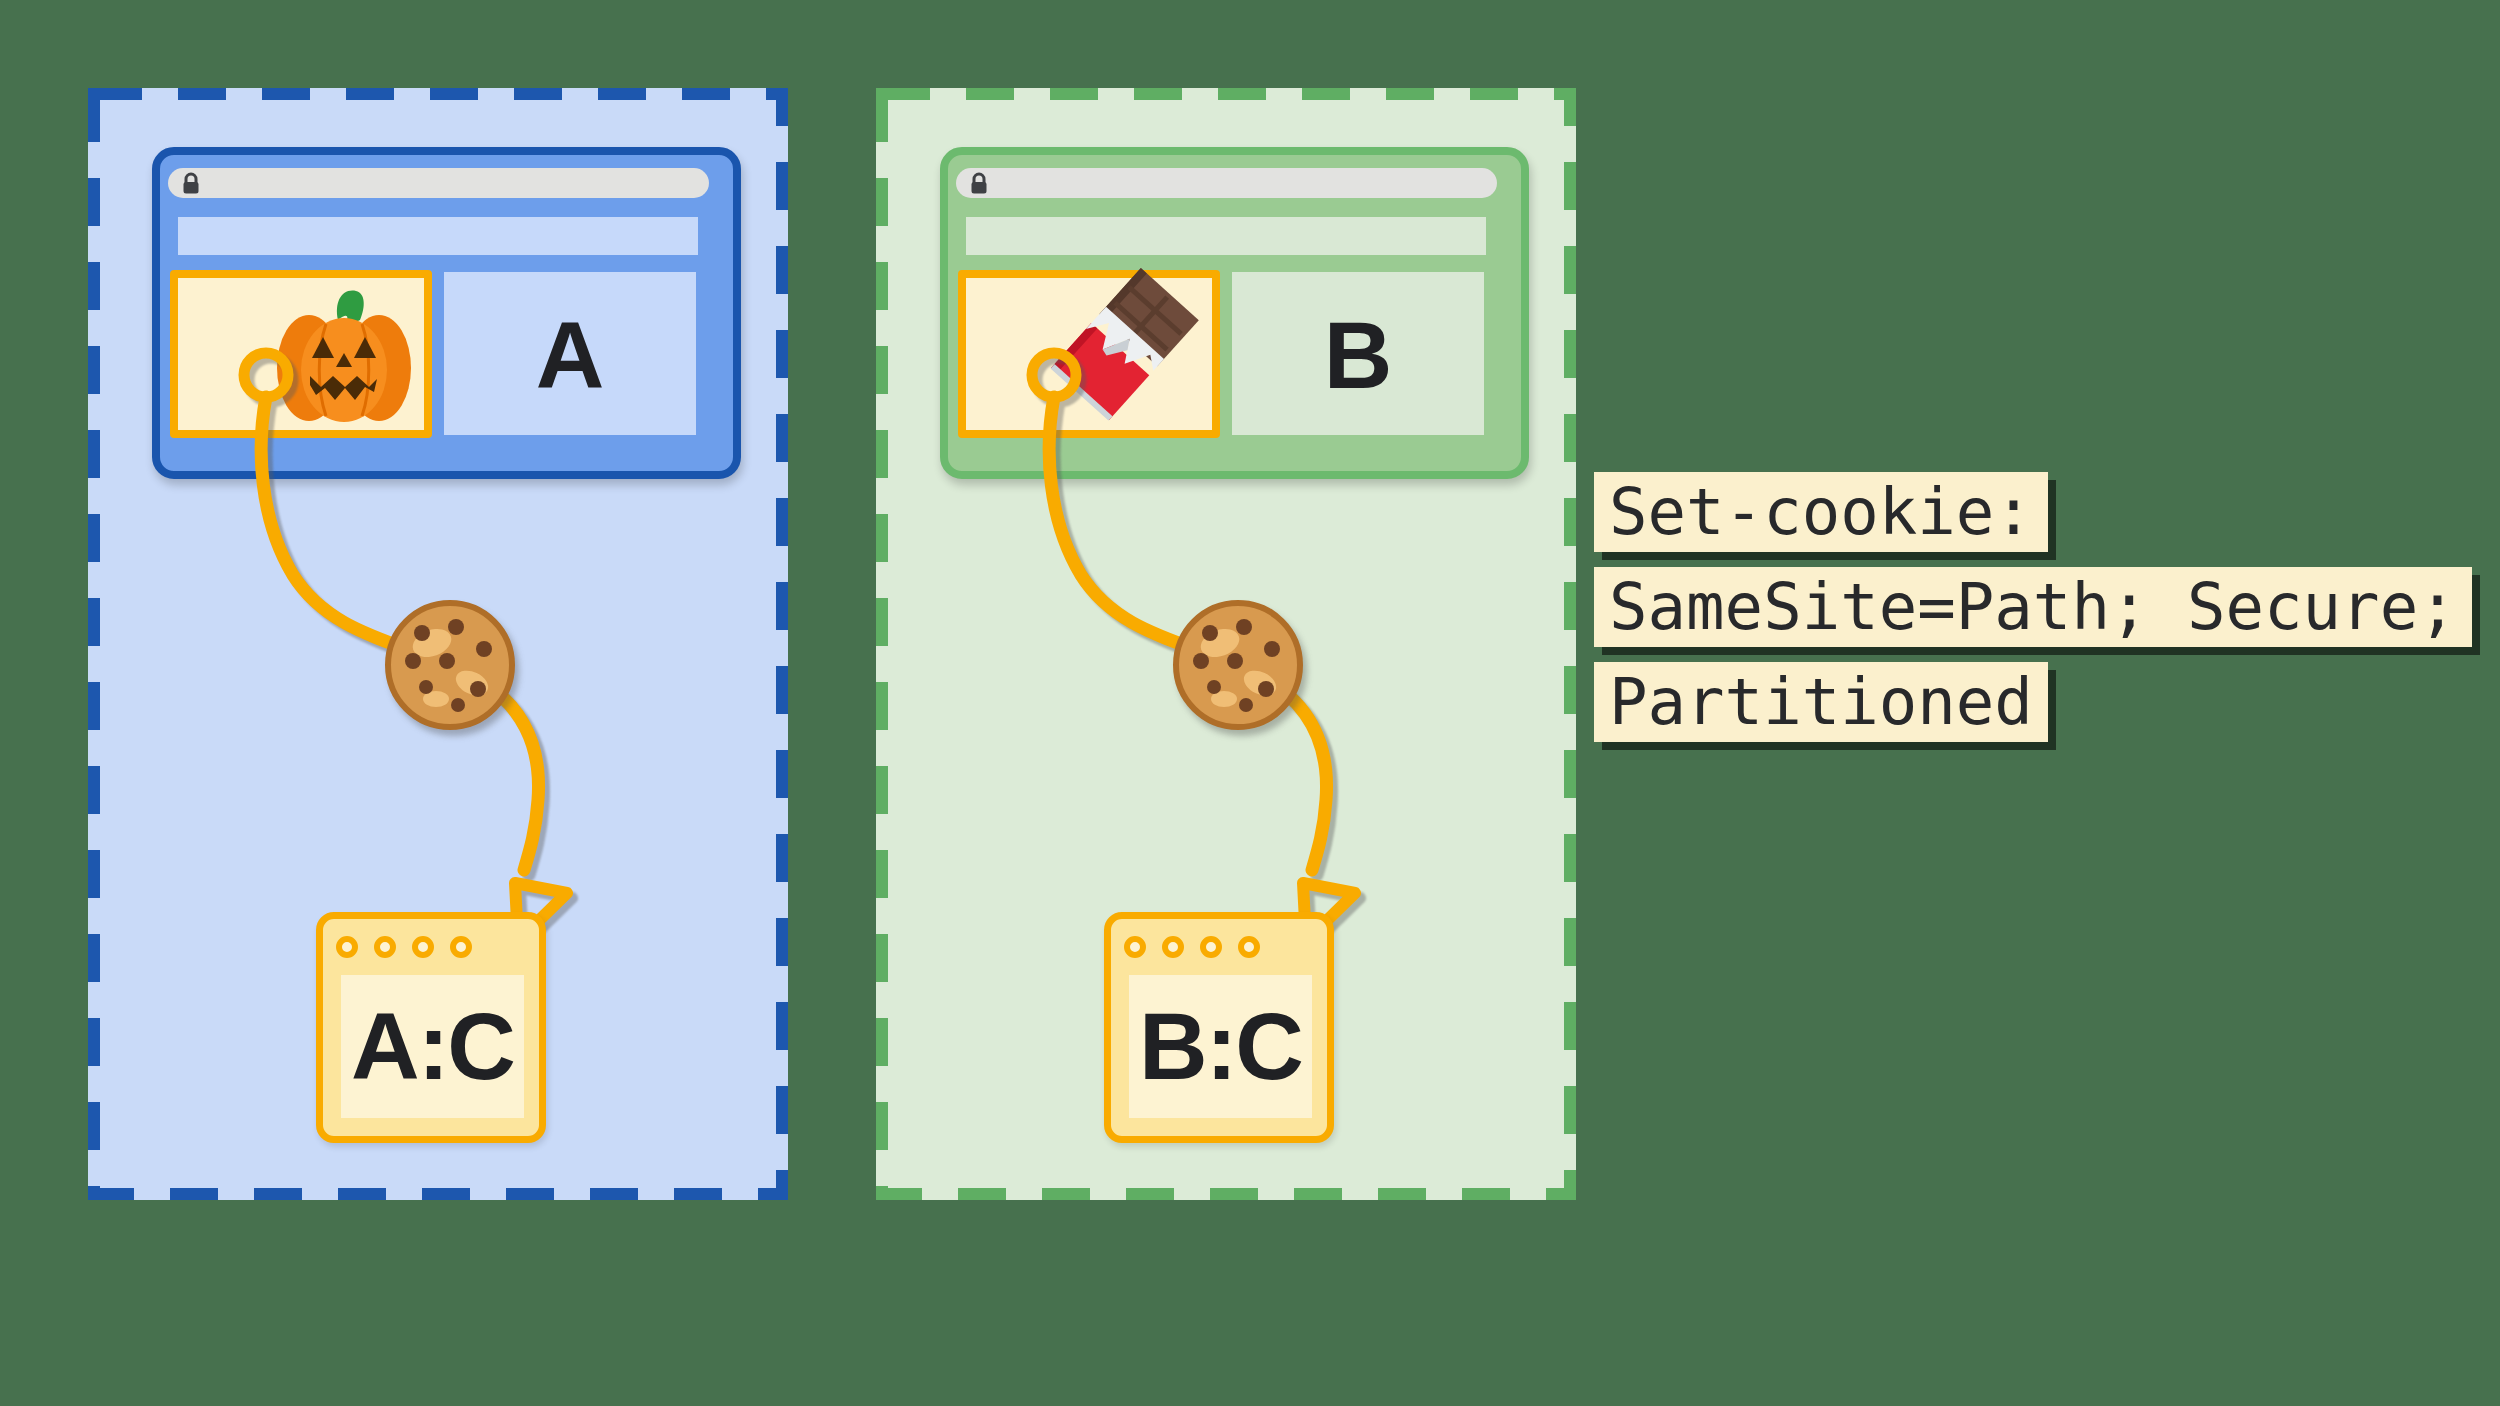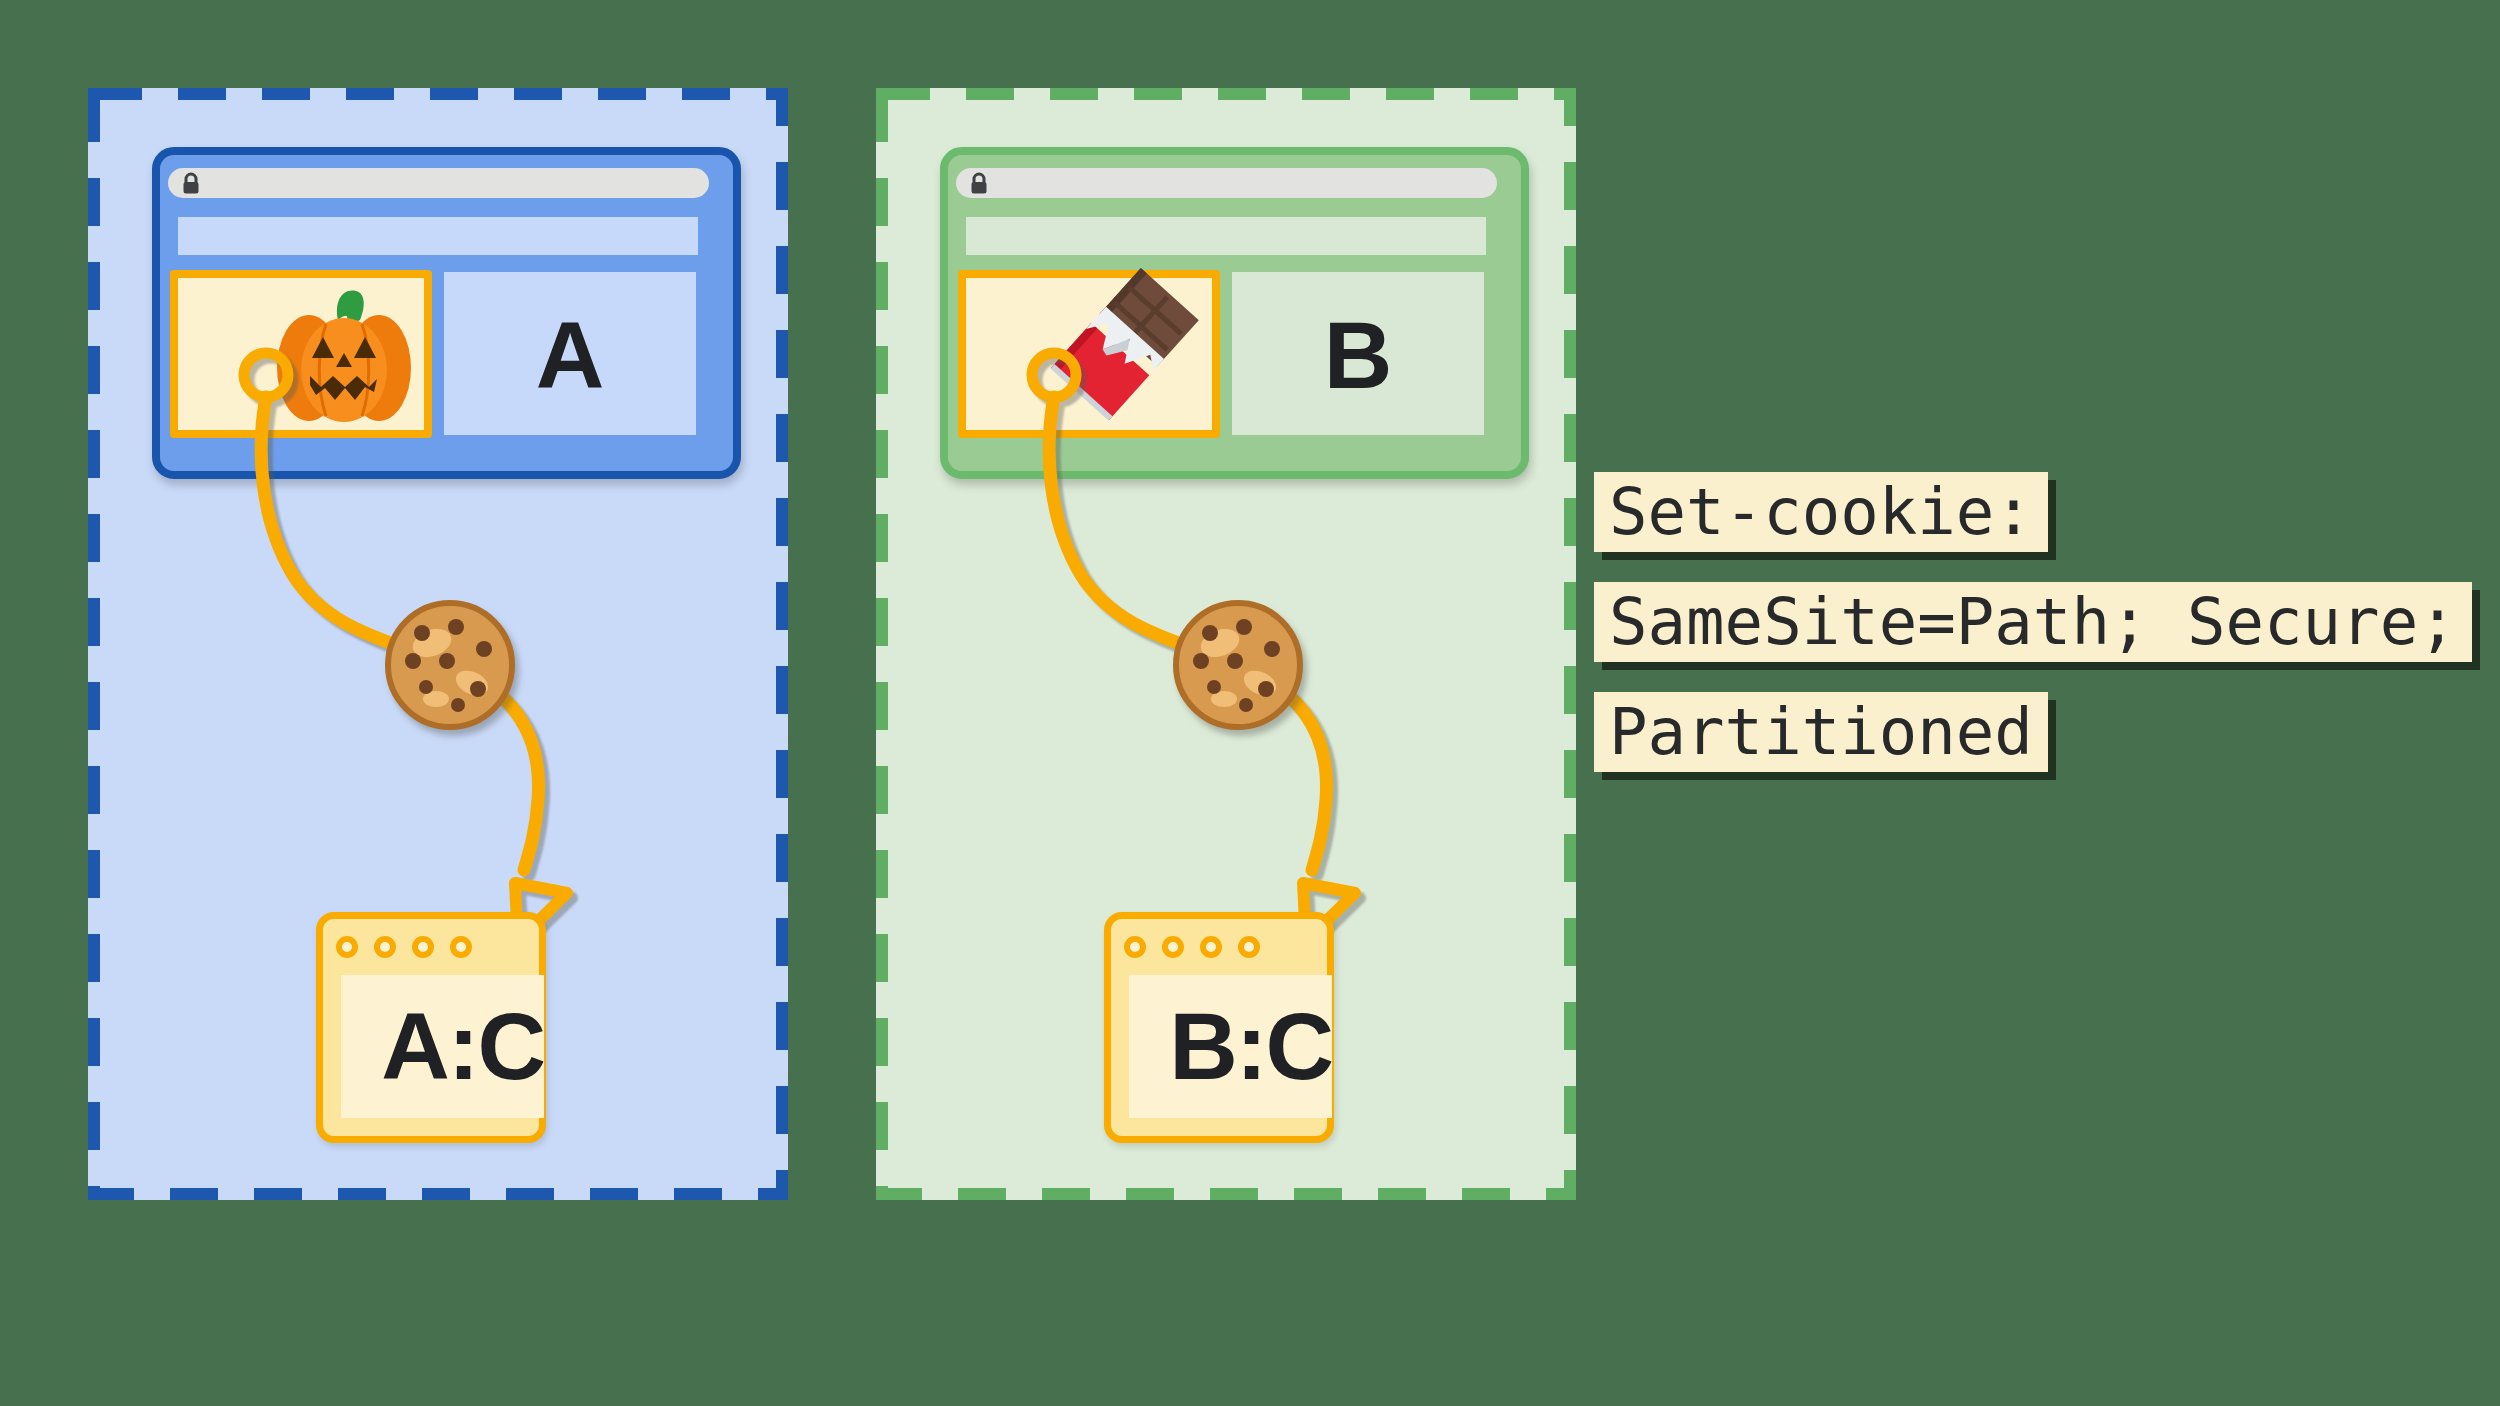--- a/index.html
+++ b/index.html
@@ -67,38 +67,38 @@
     box-sizing:border-box;border:7px solid var(--accent);border-radius:18px;
     background:var(--storage_outer);
     box-shadow:2px 4px 6px rgba(0,0,0,0.12);
   }
   .storage-dots{display:flex;gap:16px;padding:17px 0 0 13px;}
   .storage-dot{
     width:10px;height:10px;border:6px solid var(--accent);
     border-radius:50%;background:var(--storage_inner);
   }
   .storage-inner{
-    position:absolute;left:18px;top:56px;width:203px;height:143px;
+    position:absolute;left:18px;top:56px;width:183px;height:143px;
     background:var(--storage_inner);
-    display:flex;align-items:center;justify-content:flex-end;
+    display:flex;align-items:center;justify-content:center;
   }
   .storage-label{
     font-size:95px;font-weight:700;color:var(--text_dark);line-height:1;
     letter-spacing:-2px;
   }
 
   
   .code-block{position:absolute;left:1594px;top:472px;}
   .code-line{
     display:table;white-space:pre;
     font-family:"DejaVu Sans Mono", monospace;
     font-size:64px;line-height:80px;
     color:var(--code_text);
     background:var(--code_bg);
-    padding:0 15px;margin-bottom:30px;
+    padding:0 15px;margin-bottom:15px;
     box-shadow:8px 8px 0 rgba(0,0,0,0.55);
   }
   .code-line:nth-child(5){font-weight:bold;font-family:Liberation Serif, serif;}
 </style>
 </head>
 <body>
 
 <div class="stage">
 
   <section class="panel p0" style="--dash: #1D57AE; --panel_fill: #C9DAF8; --window_fill: #6D9EEB; --window_border: #1A55AD; --content_fill: #C6D9FA;">

